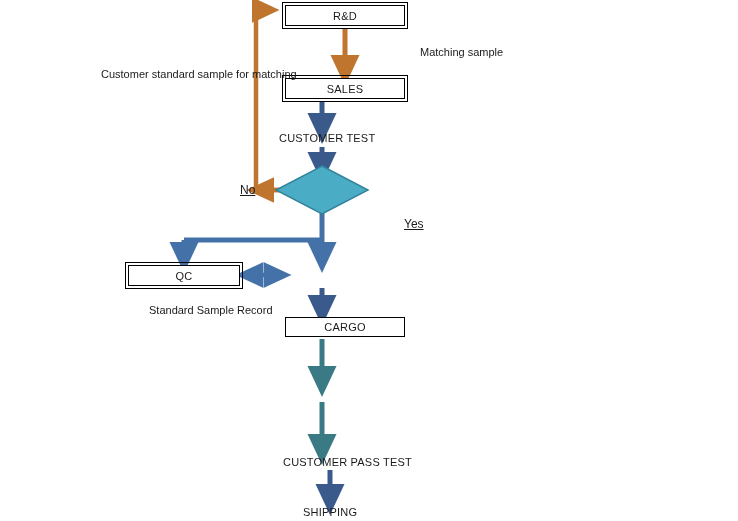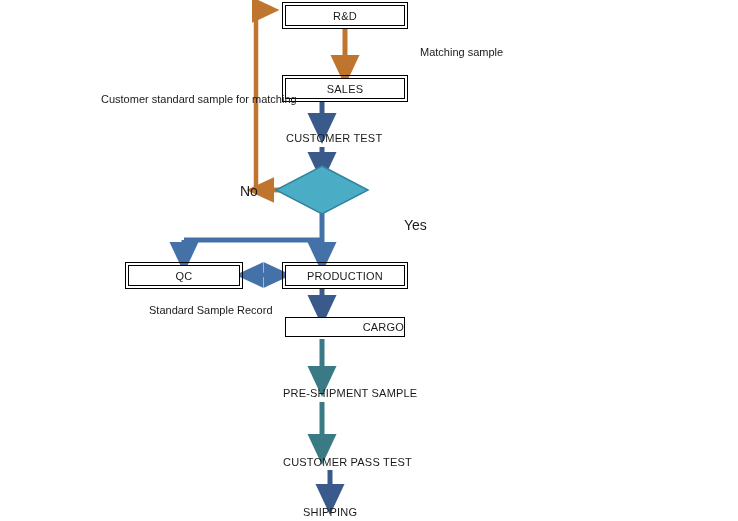--- a/index.html
+++ b/index.html
@@ -49,23 +49,24 @@
   }
   .annot {
     position: absolute;
     font-size: 11px;
     color: #1a1a1a;
     white-space: nowrap;
     padding-left: 16px;
   }
   .smalllabel {
     position: absolute;
-    font-size: 14px;
+    font-size: 12px;
     color: #1a1a1a;
     white-space: nowrap;
+    text-decoration: underline;
   }
   svg.overlay {
     position: absolute;
     left: 0;
     top: 0;
     width: 738px;
     height: 521px;
     pointer-events: none;
   }
 </style>
@@ -127,50 +128,44 @@
   </div>
 
   <div class="box double" style="left:285px; top:78px; width:120px; height:21px;">
     <span>SALES</span>
   </div>
 
   <div class="box double" style="left:128px; top:265px; width:112px; height:21px;">
     <span>QC</span>
   </div>
 
-  <div class="box double" style="left:285px; top:265px; width:120px; height:21px;">
-    <span>PRODUCTION</span>
-  </div>
 
-  <div class="box single" style="left:285px; top:317px; width:120px; height:20px;justify-content:flex-end;">
+  <div class="box single" style="left:285px; top:317px; width:120px; height:20px;">
     <span>CARGO</span>
   </div>
 
-  <div class="tnode" style="left:286px; top:132px;">
+  <div class="tnode" style="left:279px; top:132px;">
     <span>CUSTOMER TEST</span>
   </div>
 
-  <div class="tnode" style="left:283px; top:387px;">
-    <span>PRE-SHIPMENT SAMPLE</span>
-  </div>
 
   <div class="tnode" style="left:283px; top:456px;">
     <span>CUSTOMER PASS TEST</span>
   </div>
 
   <div class="tnode" style="left:303px; top:506px;">
     <span>SHIPPING</span>
   </div>
 
   <div class="annot" style="left:404px; top:46px;">
     <span>Matching sample</span>
   </div>
 
 
-  <div class="annot" style="left:85px; top:93px;text-align:center;">
+  <div class="annot" style="left:85px; top:68px;text-align:center;">
     <span>Customer standard sample for matching</span>
   </div>
 
   <div class="annot" style="left:133px; top:287px;margin-top:17px;">
     <span>Standard Sample Record</span>
   </div>
 
   <div class="smalllabel" style="left:240px; top:183px;">
     <span>No</span>
   </div>

